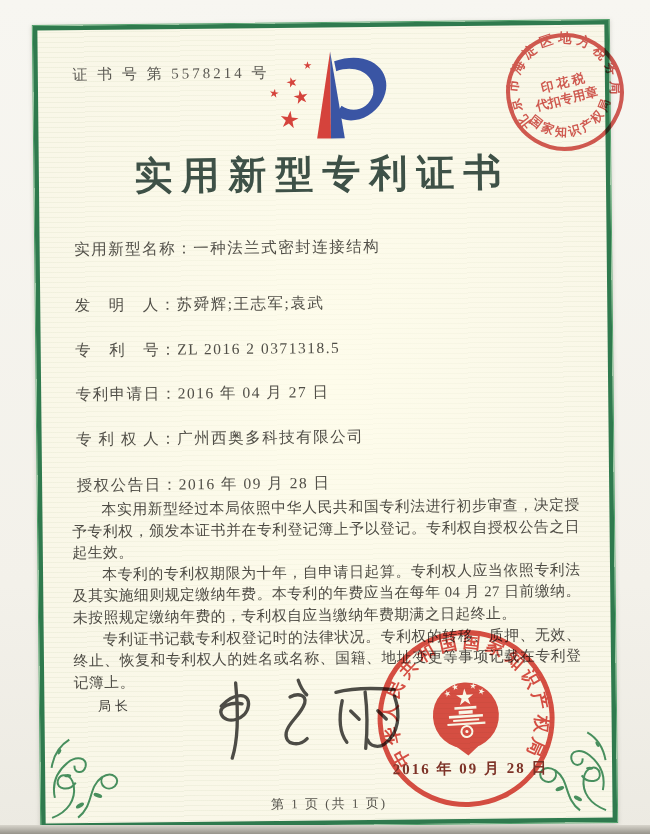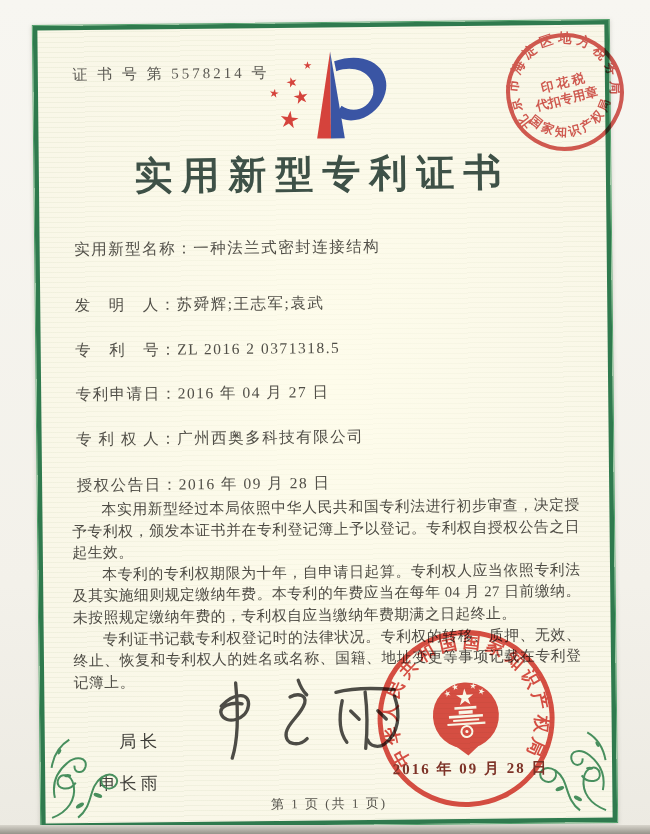--- a/index.html
+++ b/index.html
@@ -33,21 +33,21 @@
     font-size:38px;font-weight:700;letter-spacing:9px;color:#3e5147;
   }
   .fields{position:absolute;left:39px;top:212px;width:500px;font-size:15.5px;color:#514f48;letter-spacing:1.5px;line-height:23px;}
   .field-row{white-space:nowrap;}
   .r0{margin-bottom:33px}.r1{margin-bottom:22px}.r2{margin-bottom:21px}.r3{margin-bottom:22px}.r4{margin-bottom:23px}
   .paras{
     position:absolute;left:34px;top:474px;width:508px;
     font-size:14.8px;line-height:21.6px;color:#4e4c45;text-align:justify;letter-spacing:.5px;
   }
   .paras p{margin:0;text-indent:2em;}
-  .sig-block{position:absolute;left:58px;top:696px;font-size:17px;letter-spacing:4px;color:#3f3e39;line-height:42px;text-align:right;}
+  .sig-block{position:absolute;left:58px;top:660px;font-size:13px;letter-spacing:4px;color:#3f3e39;line-height:42px;}
   .sig-hand{position:absolute;left:150px;top:642px;width:240px;height:105px;}
   .seal{position:absolute;left:331px;top:602px;width:190px;height:190px;mix-blend-mode:multiply;opacity:.93;transform:rotate(-3deg);}
   .seal-date{
     position:absolute;left:352px;top:738px;width:180px;
     font-size:15px;font-weight:700;letter-spacing:2px;color:#7d3227;z-index:3;
   }
   .footer{
     position:absolute;left:0;top:772px;width:100%;text-align:center;
     font-size:13px;color:#55534c;letter-spacing:2px;
   }
@@ -97,21 +97,20 @@
   </div>
 
   <div class="paras">
     <p>本实用新型经过本局依照中华人民共和国专利法进行初步审查，决定授予专利权，颁发本证书并在专利登记簿上予以登记。专利权自授权公告之日起生效。</p>
     <p>本专利的专利权期限为十年，自申请日起算。专利权人应当依照专利法及其实施细则规定缴纳年费。本专利的年费应当在每年 04 月 27 日前缴纳。未按照规定缴纳年费的，专利权自应当缴纳年费期满之日起终止。</p>
     <p>专利证书记载专利权登记时的法律状况。专利权的转移、质押、无效、终止、恢复和专利权人的姓名或名称、国籍、地址变更等事项记载在专利登记簿上。</p>
   </div>
 
   <div class="sig-block">
     <div>局长</div>
-    <div>申长雨</div>
   </div>
 
   <div class="sig-hand">
     <svg width="240" height="105" viewBox="0 0 230 100">
       <g fill="none" stroke="#35342f" stroke-width="3.2" stroke-linecap="round" opacity=".88">
         <path d="M30,38 C44,24 58,26 56,38 C54,52 34,56 30,46 C27,38 40,34 50,36"></path>
         <path d="M44,16 C46,40 46,70 40,88"></path>
         <path d="M96,30 C104,26 112,28 110,36 C106,48 94,54 92,64 C90,76 104,78 112,70"></path>
         <path d="M104,14 C106,20 108,24 112,28"></path>
         <path d="M140,26 C156,22 176,22 196,24"></path>

